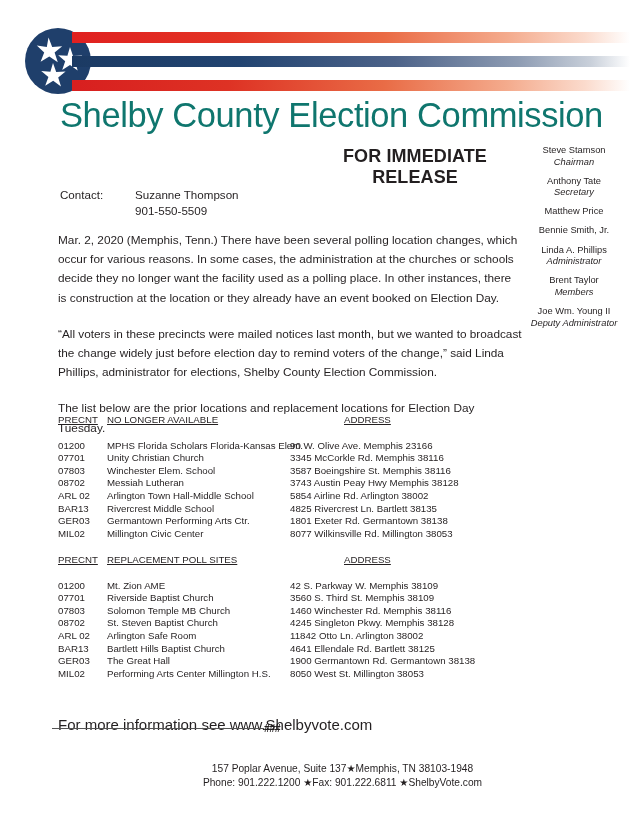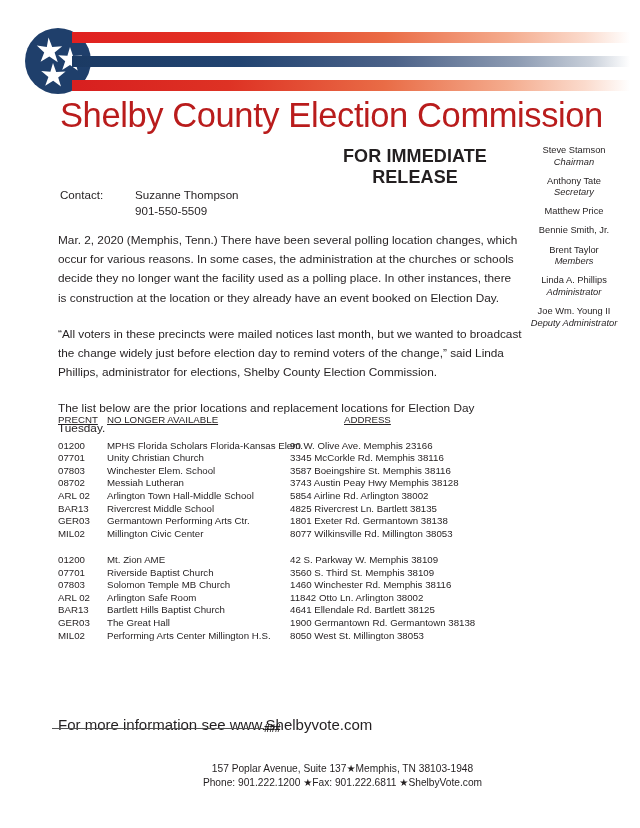--- a/index.html
+++ b/index.html
@@ -52,21 +52,21 @@
   .stripe-red-bottom {
     top: 50px;
     background: linear-gradient(to right, #d81f1f 0%, #de3224 28%, #e96c46 56%, #f4ab8d 78%, #fbdbcd 92%, #ffffff 100%);
   }
   .org-title {
     position: absolute;
     left: 60px;
     top: 96px;
     font-size: 34.5px;
     letter-spacing: -0.4px;
-    color: #b91c1c;
+    color: #0f766e;
     white-space: nowrap;
     font-weight: 400;
   }
 
   
   .release-label {
     position: absolute;
     left: 322px;
     top: 146px;
     width: 186px;
@@ -238,26 +238,26 @@
     <span class="officer-name">Anthony Tate</span>
     <span class="officer-role">Secretary</span>
   </div>
   <div class="officer-group">
     <span class="officer-name">Matthew Price</span>
   </div>
   <div class="officer-group">
     <span class="officer-name">Bennie Smith, Jr.</span>
   </div>
   <div class="officer-group">
+    <span class="officer-name">Linda A. Phillips</span>
+    <span class="officer-role">Administrator</span>
+  </div>
+  <div class="officer-group">
     <span class="officer-name">Brent Taylor</span>
     <span class="officer-role">Members</span>
-  </div>
-  <div class="officer-group">
-    <span class="officer-name">Linda A. Phillips</span>
-    <span class="officer-role">Administrator</span>
   </div>
   <div class="officer-group">
     <span class="officer-name">Joe Wm. Young II</span>
     <span class="officer-role">Deputy Administrator</span>
   </div>
 </div>
 
 <div class="contact-block">
   <span class="contact-label">Contact:</span><span class="contact-value">Suzanne Thompson</span>
   <span class="contact-phone">901-550-5509</span>
@@ -293,28 +293,34 @@
   </div>
   <div class="trow">
     <span class="cell col-precinct">GER03</span><span class="cell col-site">Germantown Performing Arts Ctr.</span><span class="cell col-address">1801 Exeter Rd. Germantown 38138</span>
   </div>
   <div class="trow">
     <span class="cell col-precinct">MIL02</span><span class="cell col-site">Millington Civic Center</span><span class="cell col-address">8077 Wilkinsville Rd. Millington 38053</span>
   </div>
 </div>
 
 <div class="table-block" id="table-replacement">
+  <div class="trow thead">
+    <span class="cell col-precinct">PRECNT</span><span class="cell col-site">REPLACEMENT POLL SITES</span><span class="cell col-address">ADDRESS</span>
+  </div>
   <div class="trow">
     <span class="cell col-precinct">01200</span><span class="cell col-site">Mt. Zion AME</span><span class="cell col-address">42 S. Parkway W. Memphis 38109</span>
   </div>
   <div class="trow">
     <span class="cell col-precinct">07701</span><span class="cell col-site">Riverside Baptist Church</span><span class="cell col-address">3560 S. Third St. Memphis 38109</span>
   </div>
   <div class="trow">
     <span class="cell col-precinct">07803</span><span class="cell col-site">Solomon Temple MB Church</span><span class="cell col-address">1460 Winchester Rd. Memphis 38116</span>
+  </div>
+  <div class="trow">
+    <span class="cell col-precinct">08702</span><span class="cell col-site">St. Steven Baptist Church</span><span class="cell col-address">4245 Singleton Pkwy. Memphis 38128</span>
   </div>
   <div class="trow">
     <span class="cell col-precinct">ARL 02</span><span class="cell col-site">Arlington Safe Room</span><span class="cell col-address">11842 Otto Ln. Arlington 38002</span>
   </div>
   <div class="trow">
     <span class="cell col-precinct">BAR13</span><span class="cell col-site">Bartlett Hills Baptist Church</span><span class="cell col-address">4641 Ellendale Rd. Bartlett 38125</span>
   </div>
   <div class="trow">
     <span class="cell col-precinct">GER03</span><span class="cell col-site">The Great Hall</span><span class="cell col-address">1900 Germantown Rd. Germantown 38138</span>
   </div>

